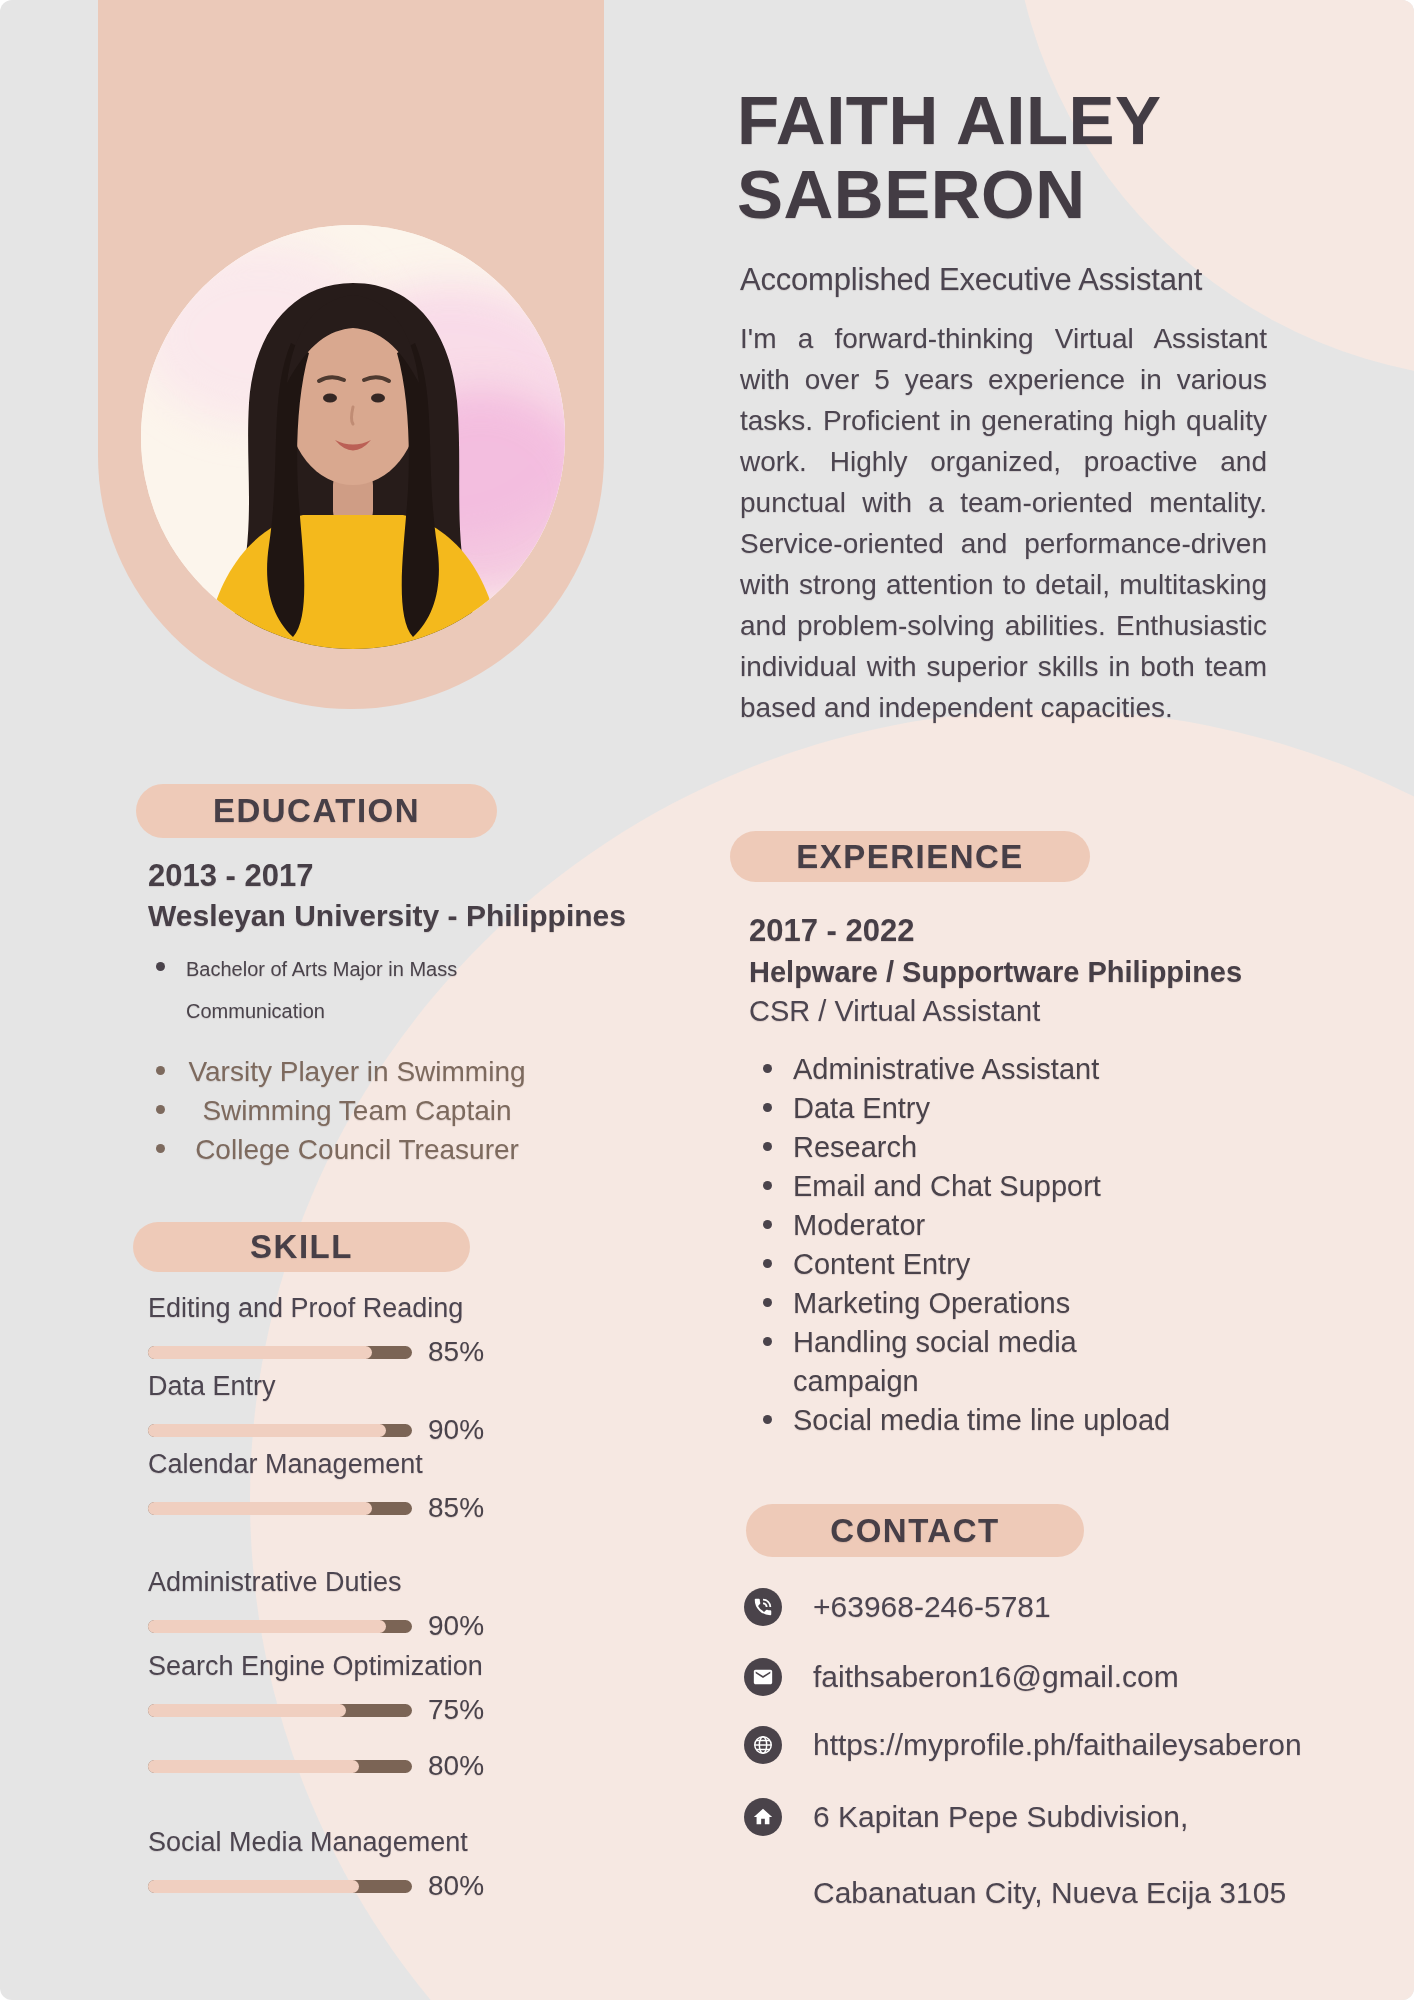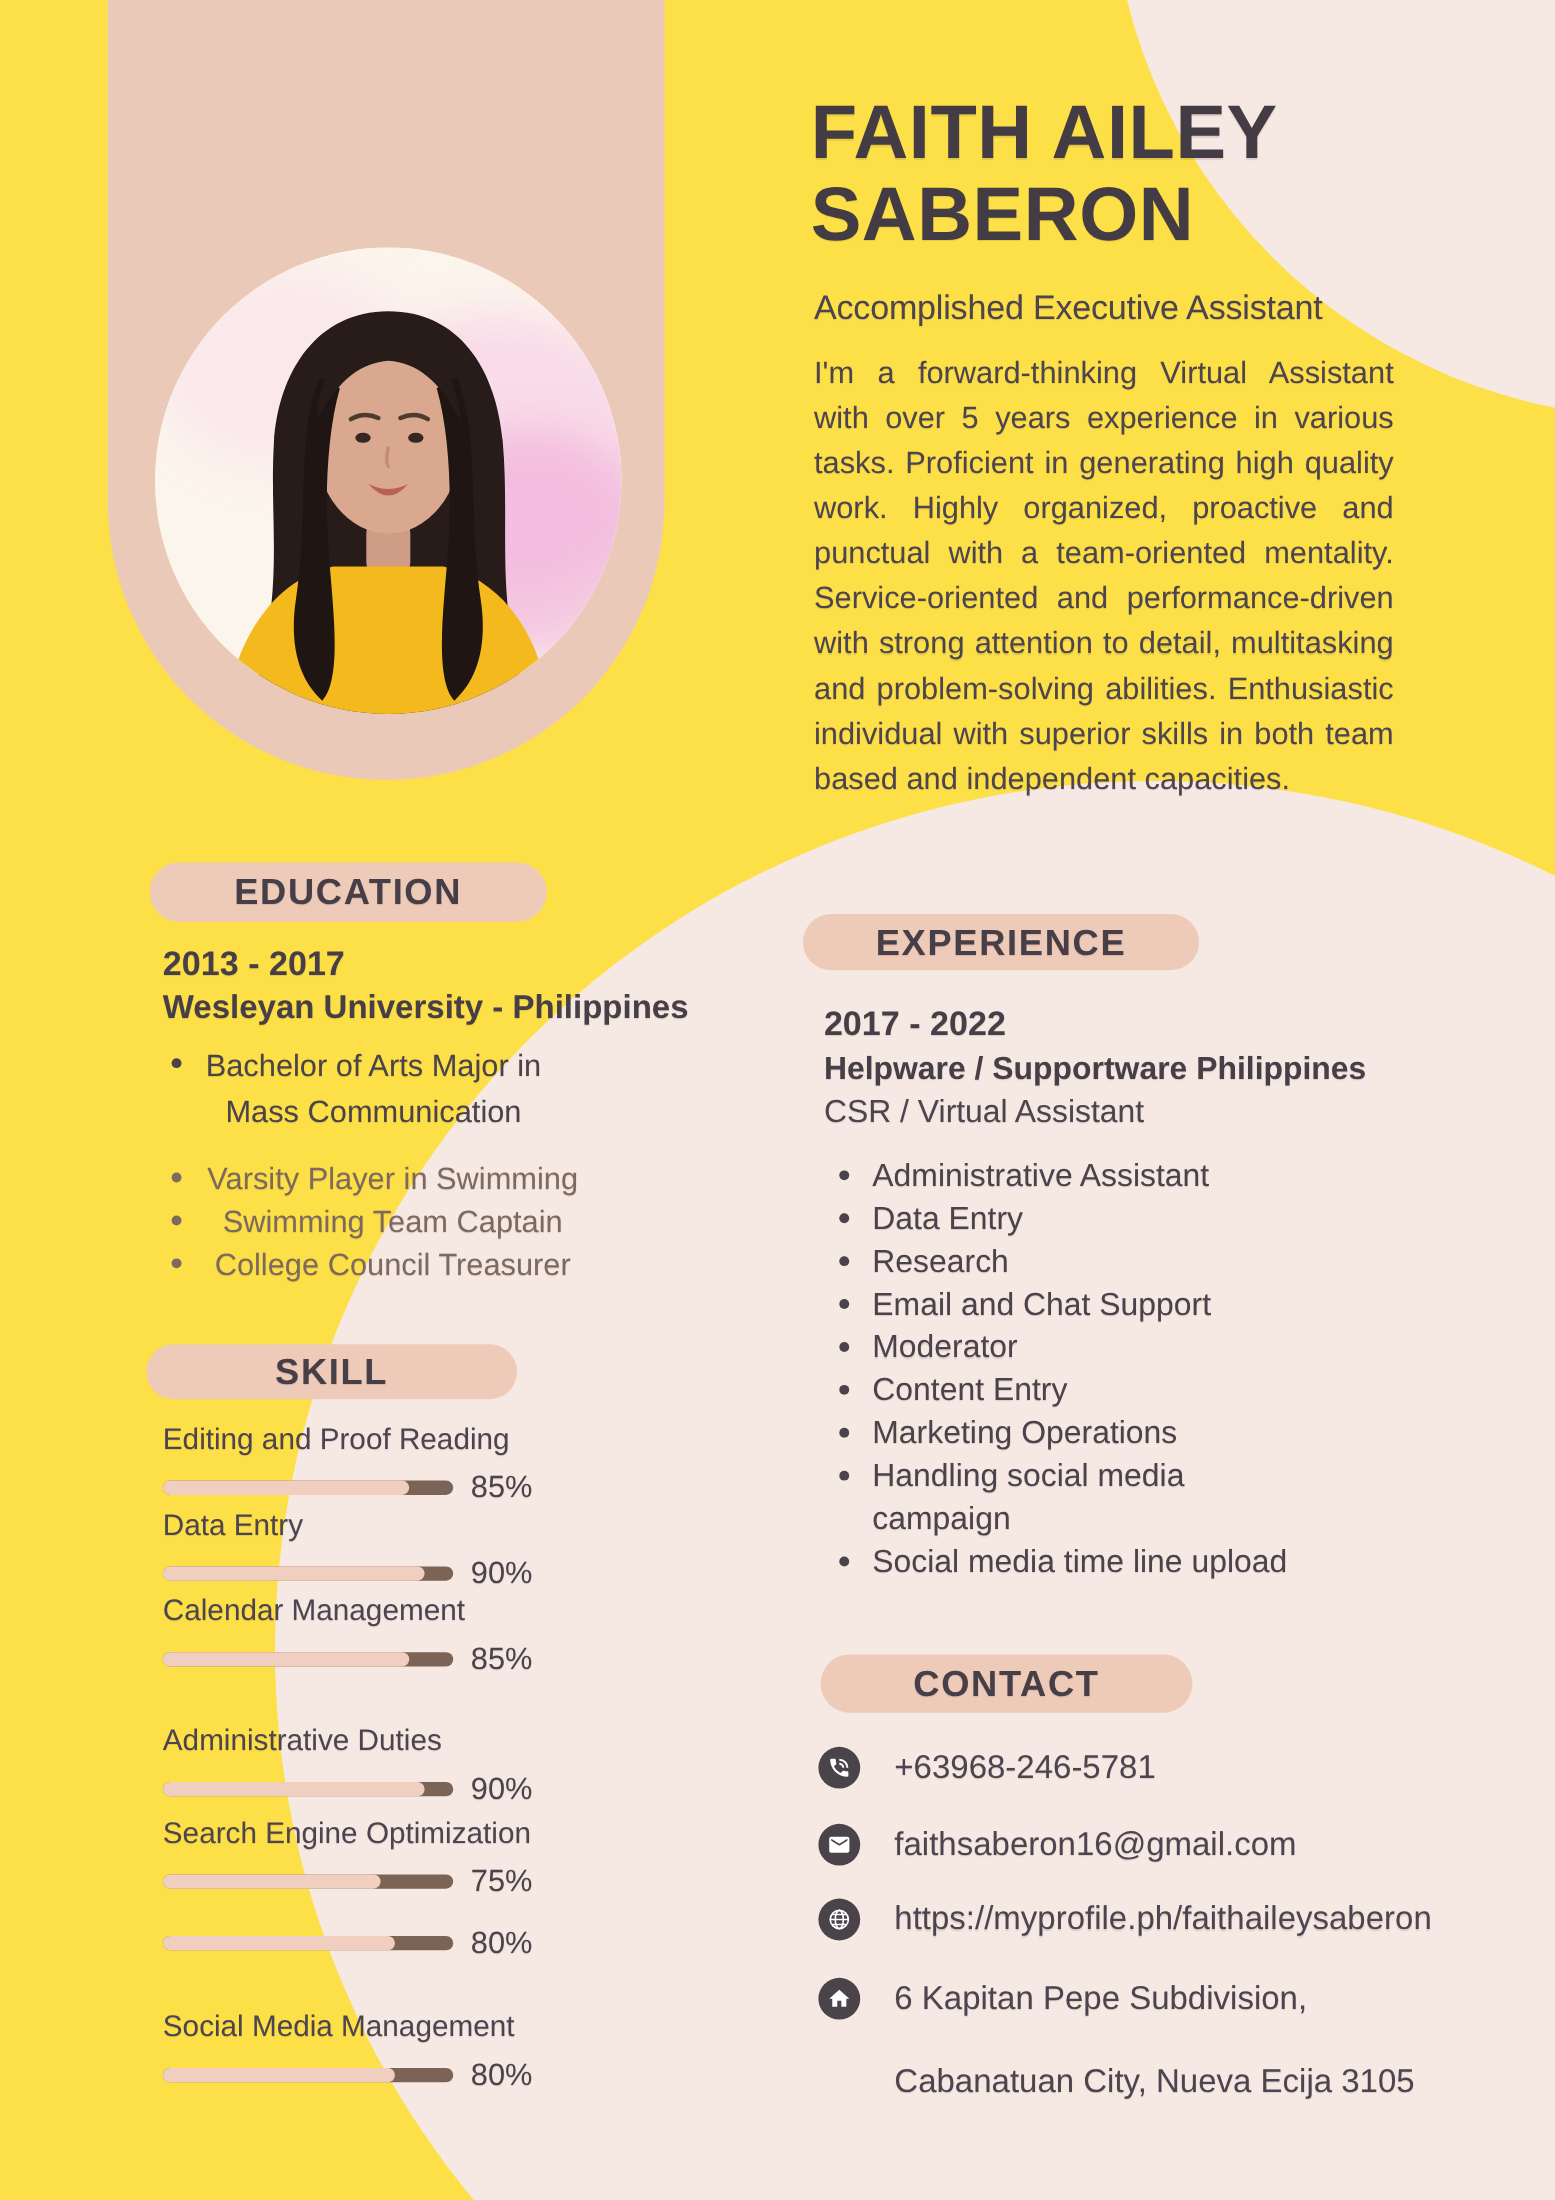--- a/index.html
+++ b/index.html
@@ -1,20 +1,21 @@
 <!DOCTYPE html>
 <html><head>
 <meta charset="utf-8">
 <style>
   html,body{margin:0;padding:0;background:#ffffff;}
   .page{
     position:relative;width:1414px;height:2000px;overflow:hidden;
-    background:#fde047;
+    background:#e5e5e5;
     font-family:"Liberation Sans","DejaVu Sans",sans-serif;
     color:#4a434b;
+    border-radius:12px;
   }
   .page *{box-sizing:border-box;}
   .txtsh{text-shadow:0 1px 1px rgba(70,45,45,.14);}
 
   
   .blob-right{
     position:absolute;left:250px;top:710px;width:1600px;height:1580px;
     border-radius:50%;background:#f6e8e2;
   }
   .blob-topright{
@@ -57,21 +58,21 @@
   }
 
   
   .edu-period{position:absolute;left:148px;top:858px;font-size:31px;font-weight:600;color:#473f47;}
   .edu-school{position:absolute;left:148px;top:899px;width:500px;font-size:30px;font-weight:600;color:#473f47;}
   ul.dotlist{list-style:none;margin:0;padding:0;position:absolute;}
   ul.dotlist li{position:relative;padding-left:38px;}
   ul.dotlist li::before{
     content:"";position:absolute;left:8px;top:14px;width:9px;height:9px;border-radius:50%;background:currentColor;
   }
-  .deg-list{left:148px;top:948px;width:345px;color:#4a434b;font-size:28px;text-align:center;}
+  .deg-list{left:148px;top:948px;width:345px;color:#4a434b;font-size:20px;}
   .deg-list li{line-height:42px;}
   .deg-list li::before{top:16px;}
   .act-list{left:148px;top:1052px;width:380px;color:#7d6a5e;font-size:28px;text-align:center;}
   .act-list li{line-height:39px;}
   .exp-list{left:755px;top:1050px;width:420px;color:#4a434b;font-size:29px;}
   .exp-list li{line-height:39px;padding-left:32px;}
   .exp-list li::before{left:4px;top:15px;}
 
   
   .exp-period{position:absolute;left:749px;top:913px;font-size:31px;font-weight:600;color:#473f47;}

